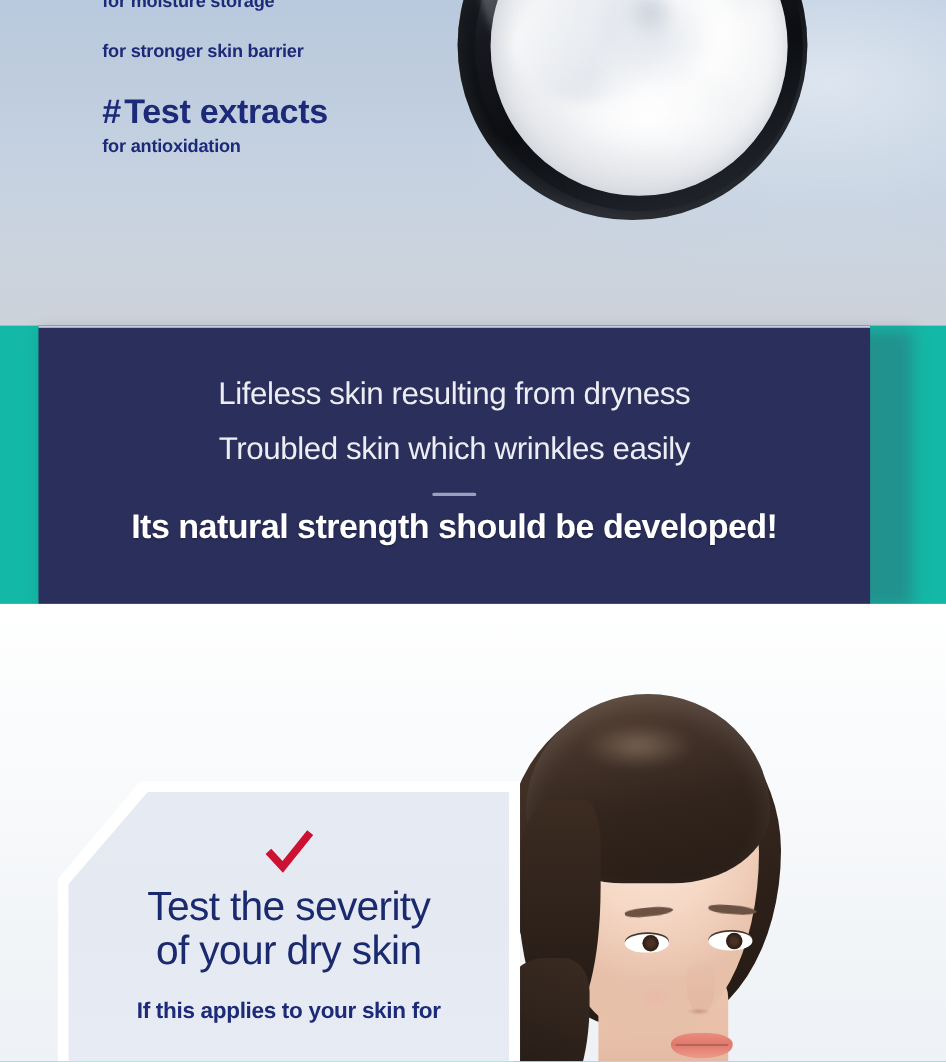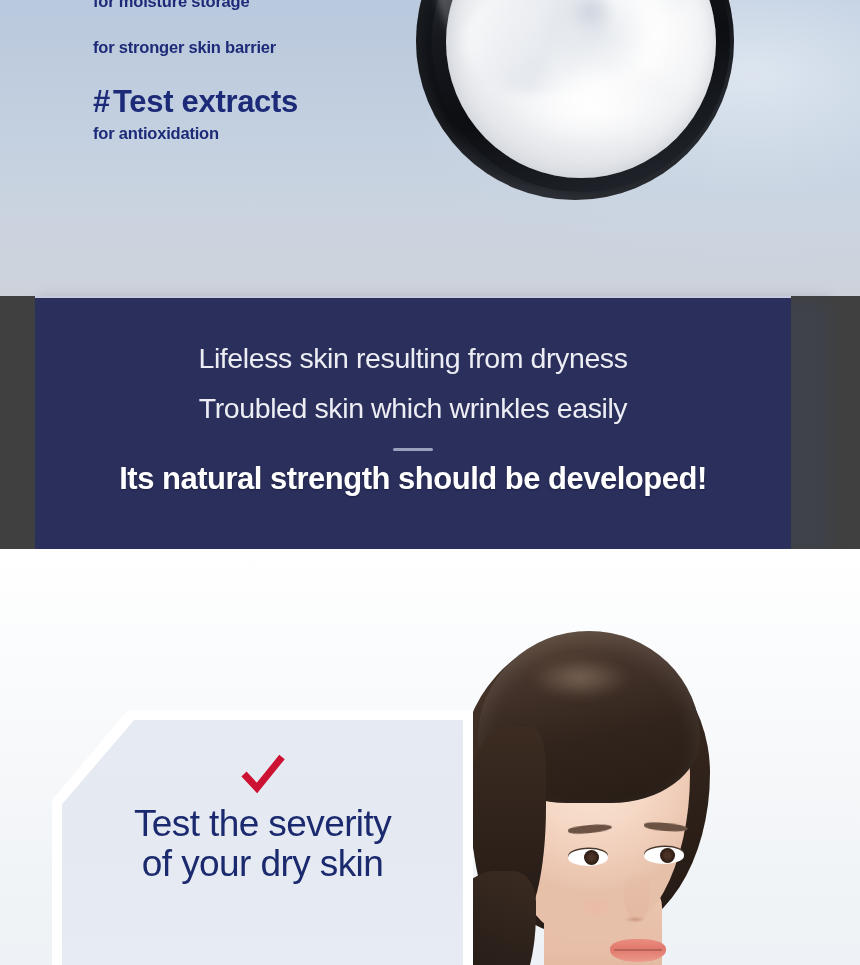--- a/index.html
+++ b/index.html
@@ -8,21 +8,21 @@
     background: #ffffff;
   }
   body {
     font-family: "Liberation Sans", sans-serif;
   }
   .page {
     position: relative;
     width: 860px;
     height: 965px;
     overflow: hidden;
-    background: #404040;
+    background: #14b8a6;
   }
 
   
   .hero {
     position: absolute;
     left: 0; top: 0;
     width: 860px; height: 296px;
     background: linear-gradient(180deg,
         #b9c9de 0%,
         #bdcbdd 18%,
@@ -483,17 +483,18 @@
       <div class="card-content">
         <div class="check">
           <svg width="46" height="40" viewBox="0 0 46 40" aria-hidden="true">
             <path d="M4 20 L17 34 L42 3" fill="none" stroke="#cc1133" stroke-width="7" stroke-linecap="butt" stroke-linejoin="miter"></path>
           </svg>
         </div>
         <div class="card-title">
           <div>Test the severity</div>
           <div>of your dry skin</div>
         </div>
+        <div class="card-sub">If this applies to your skin for</div>
       </div>
     </div>
 
   </section>
 </div>
 
 </body></html>

